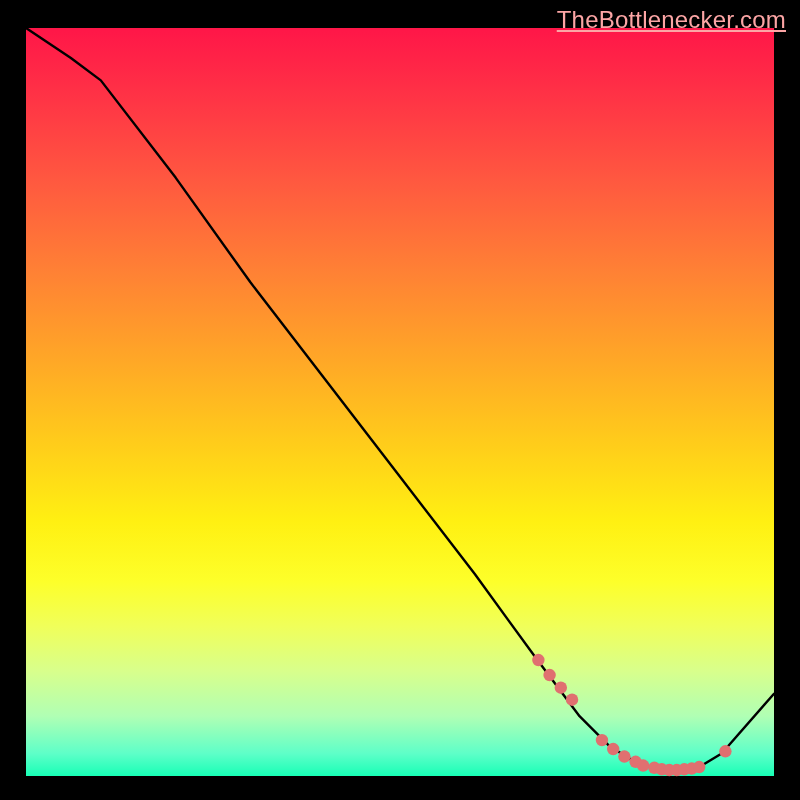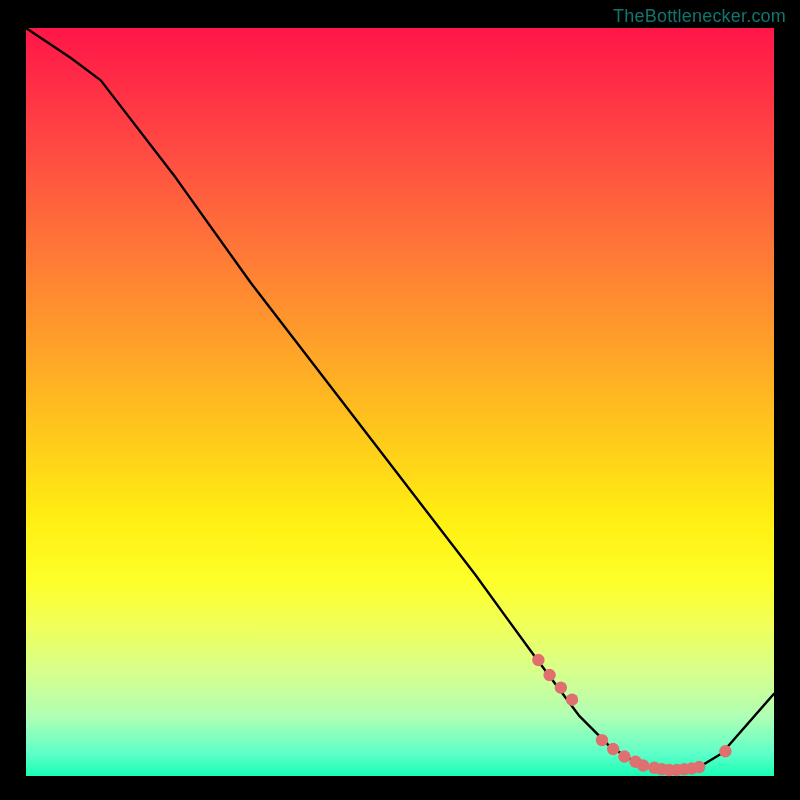--- a/index.html
+++ b/index.html
@@ -8,25 +8,26 @@
     height: 800px;
     background: #000;
     font-family: Arial, Helvetica, sans-serif;
     position: relative;
     overflow: hidden;
   }
   .watermark {
     position: absolute;
     top: 6px;
     right: 14px;
-    color: #0f766e;
-    font-size: 18px;
+    color: #fca5a5;
+    font-size: 24px;
     font-weight: 400;
     letter-spacing: 0.2px;
     z-index: 5;
+    text-decoration: underline;
   }
   .plot-frame {
     position: absolute;
     left: 26px;
     top: 28px;
     width: 748px;
     height: 748px;
     background: linear-gradient(
       to bottom,
       #ff1648 0%,

